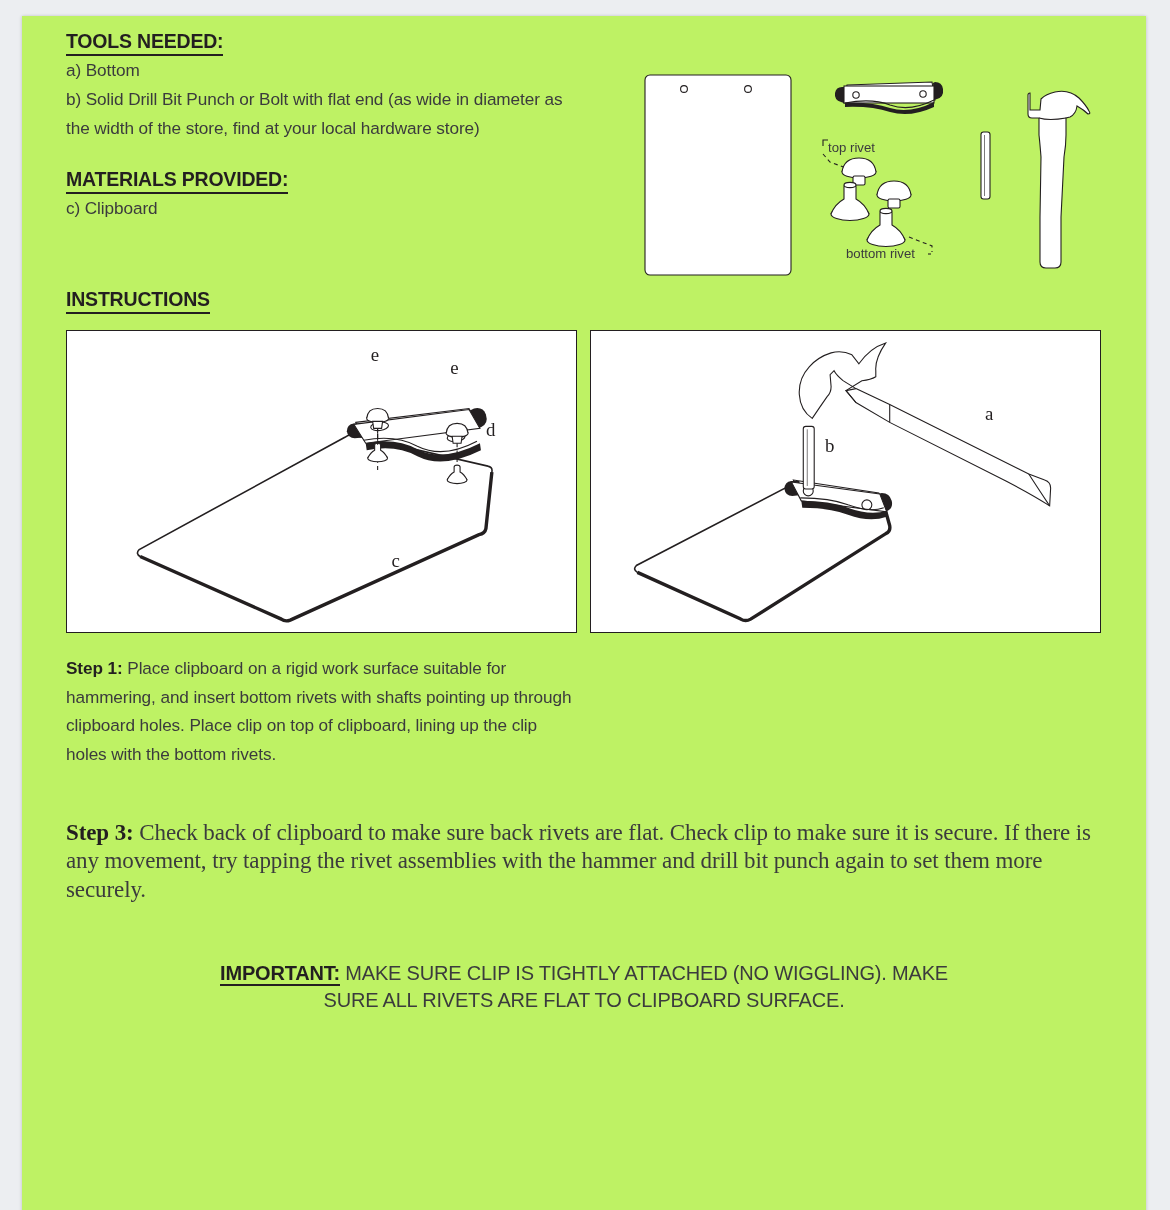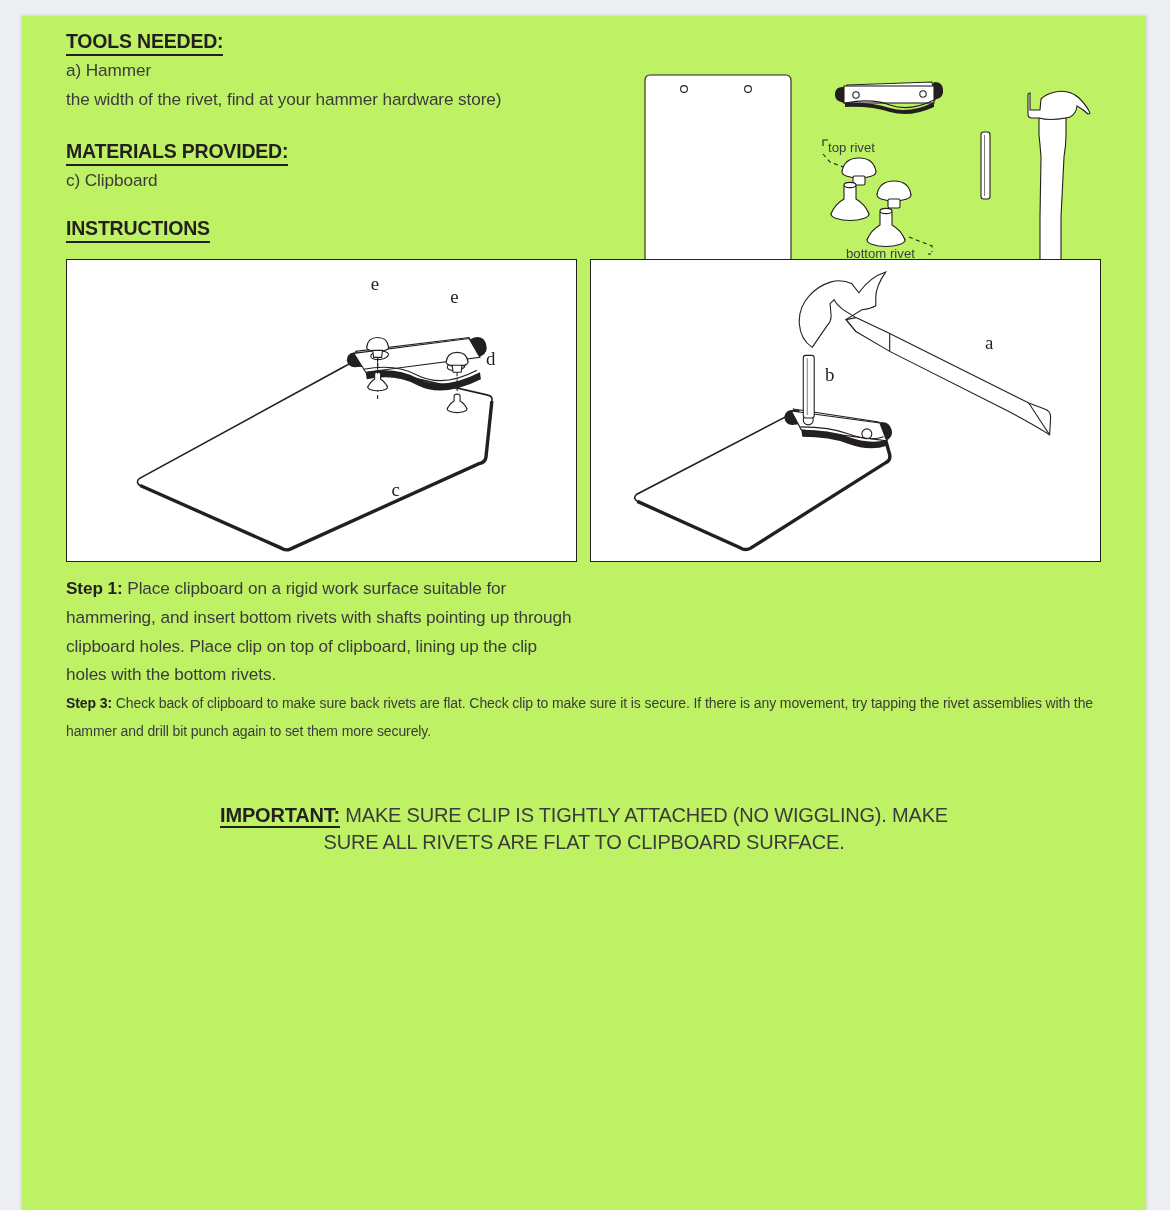--- a/index.html
+++ b/index.html
@@ -48,21 +48,21 @@
 
   .parts-fig {
     position: absolute;
     left: 566px;
     top: 32px;
     width: 470px;
     height: 220px;
   }
 
   
-  .instr-head-wrap { margin-top: 23px; }
+  .instr-head-wrap { margin-top: 65px; }
 
   .panels {
     position: relative;
     margin-top: 16px;
     display: flex;
     gap: 13px;
   }
   .panel {
     border: 1.6px solid #231f20;
     background: #fff;
@@ -70,37 +70,39 @@
     height: 303px;
     position: relative;
     overflow: hidden;
   }
   .panel svg { display: block; width: 100%; height: 100%; }
 
   
   .steps {
     display: flex;
     gap: 16px;
-    margin-top: 12px;
+    margin-top: 21px;
   }
   .step-col { width: 511px; }
   .step-para {
     font-size: 17.2px;
     line-height: 28.6px;
     color: #3b3b3d;
     letter-spacing: -0.1px;
   }
   .step-para b { color: #231f20; font-weight: bold; }
 
   .step3 {
-    font-size: 14px;
+    margin-top: 50px;
+    font-size: 23px;
     line-height: 28.6px;
     color: #3b3b3d;
     letter-spacing: -0.1px;
     width: 1036px;
+    font-family: Liberation Serif, serif;
   }
   .step3 b { color: #231f20; font-weight: bold; }
 
   .important {
     margin-top: 56px;
     text-align: center;
     font-size: 20px;
     line-height: 27px;
     color: #3b3b3d;
     letter-spacing: -0.2px;
@@ -138,22 +140,23 @@
 <div id="page">
   <div class="content">
 
     <div class="top-row">
 
       <div class="top-left">
 
         <div>
           <span class="sec-head">TOOLS NEEDED:</span>
         </div>
-        <div class="body-line">a) Hammer</div>
-        <div class="body-line">the width of the rivet, find at your hammer hardware store)</div>
+        <div class="body-line">a) Bottom</div>
+        <div class="body-line">b) Solid Drill Bit Punch or Bolt with flat end (as wide in diameter as</div>
+        <div class="body-line">the width of the store, find at your local hardware store)</div>
 
         <div class="gap-block"></div>
 
         <div>
           <span class="sec-head">MATERIALS PROVIDED:</span>
         </div>
         <div class="body-line">c) Clipboard</div>
       </div>
 
       <div class="parts-fig">

